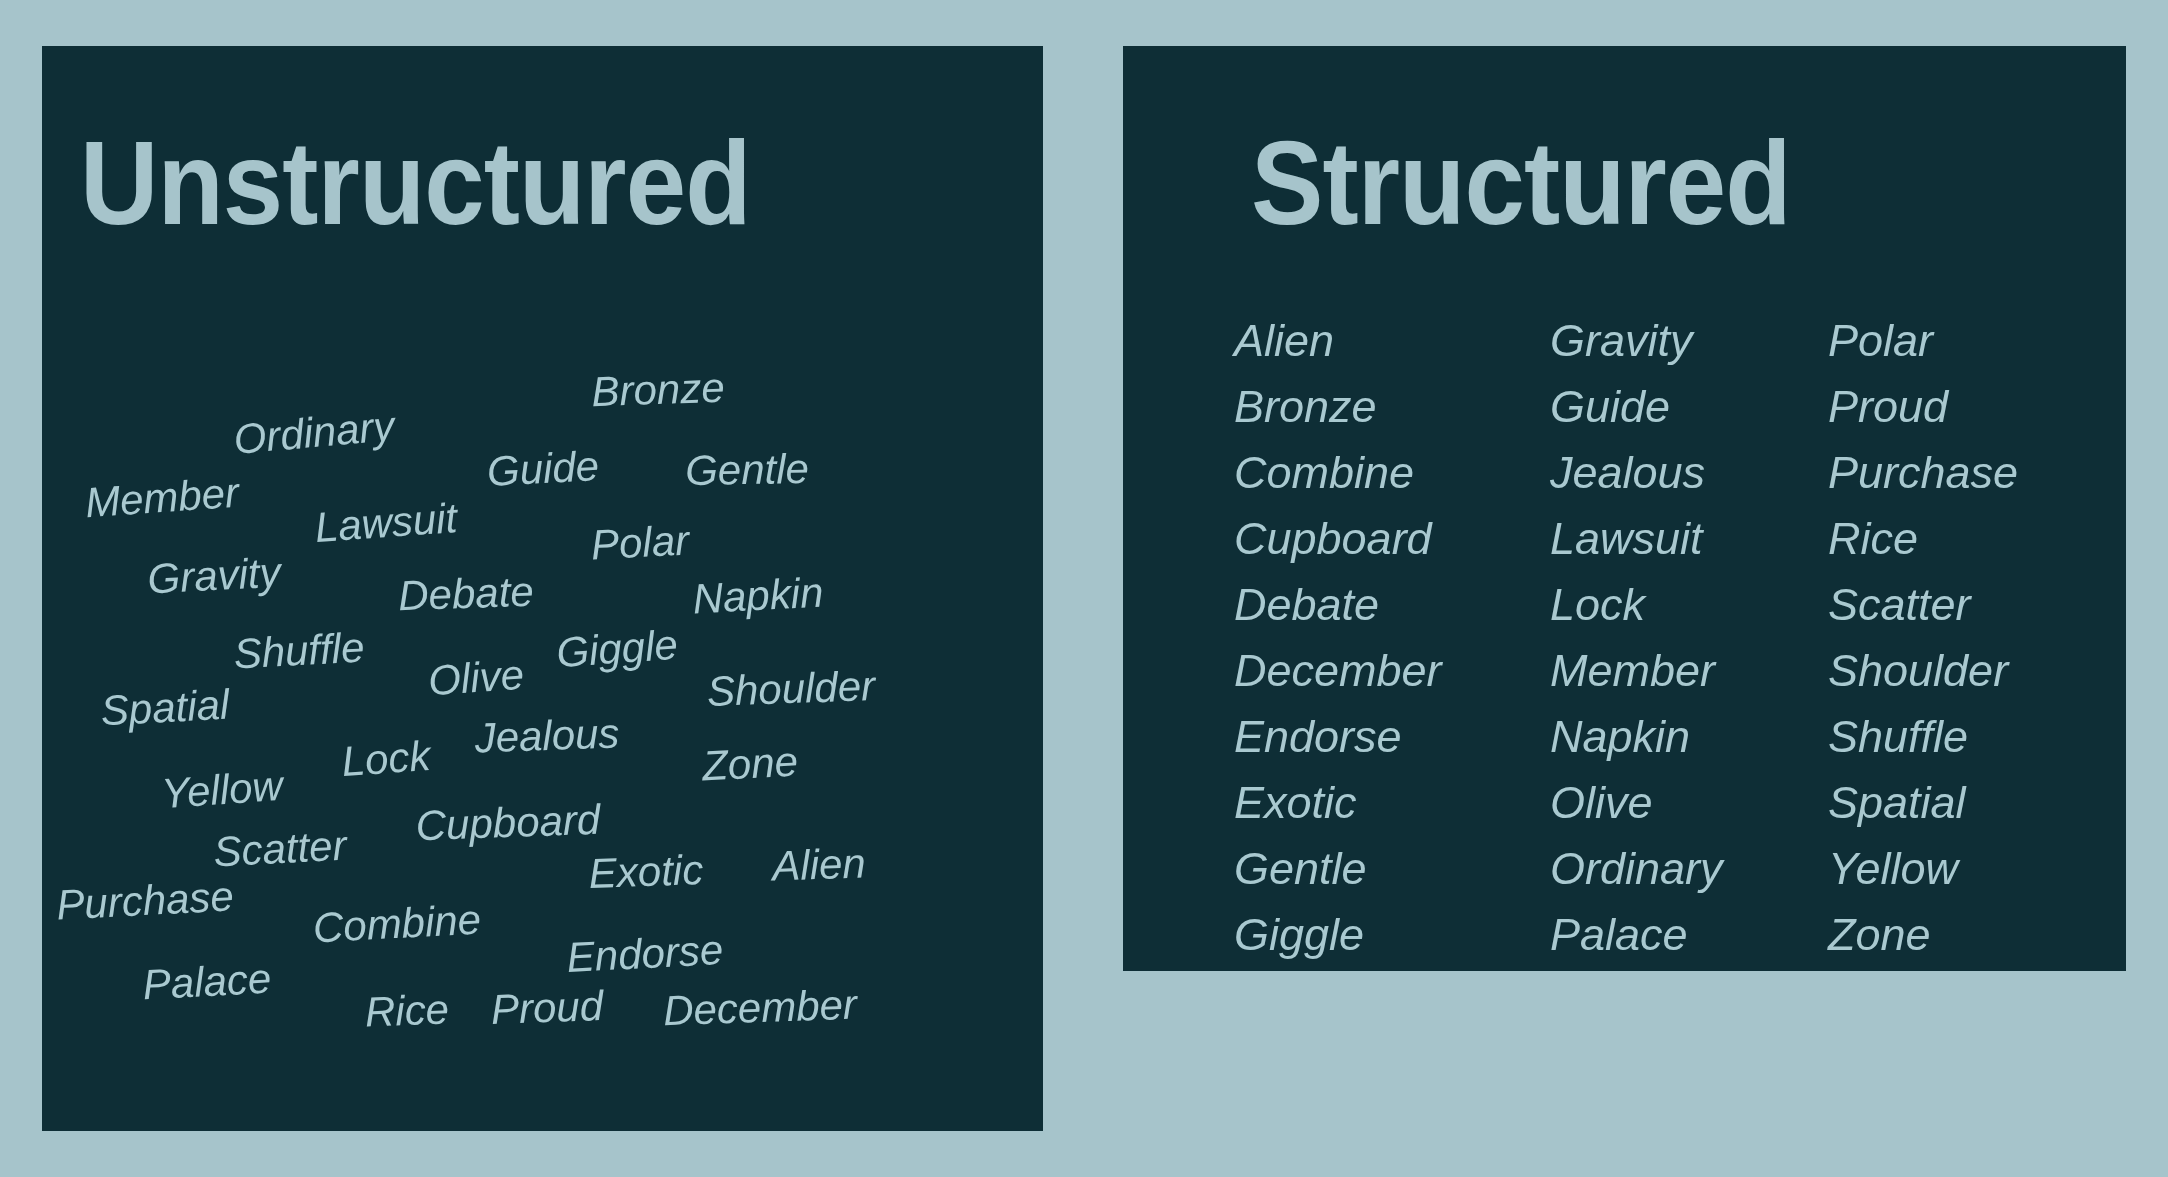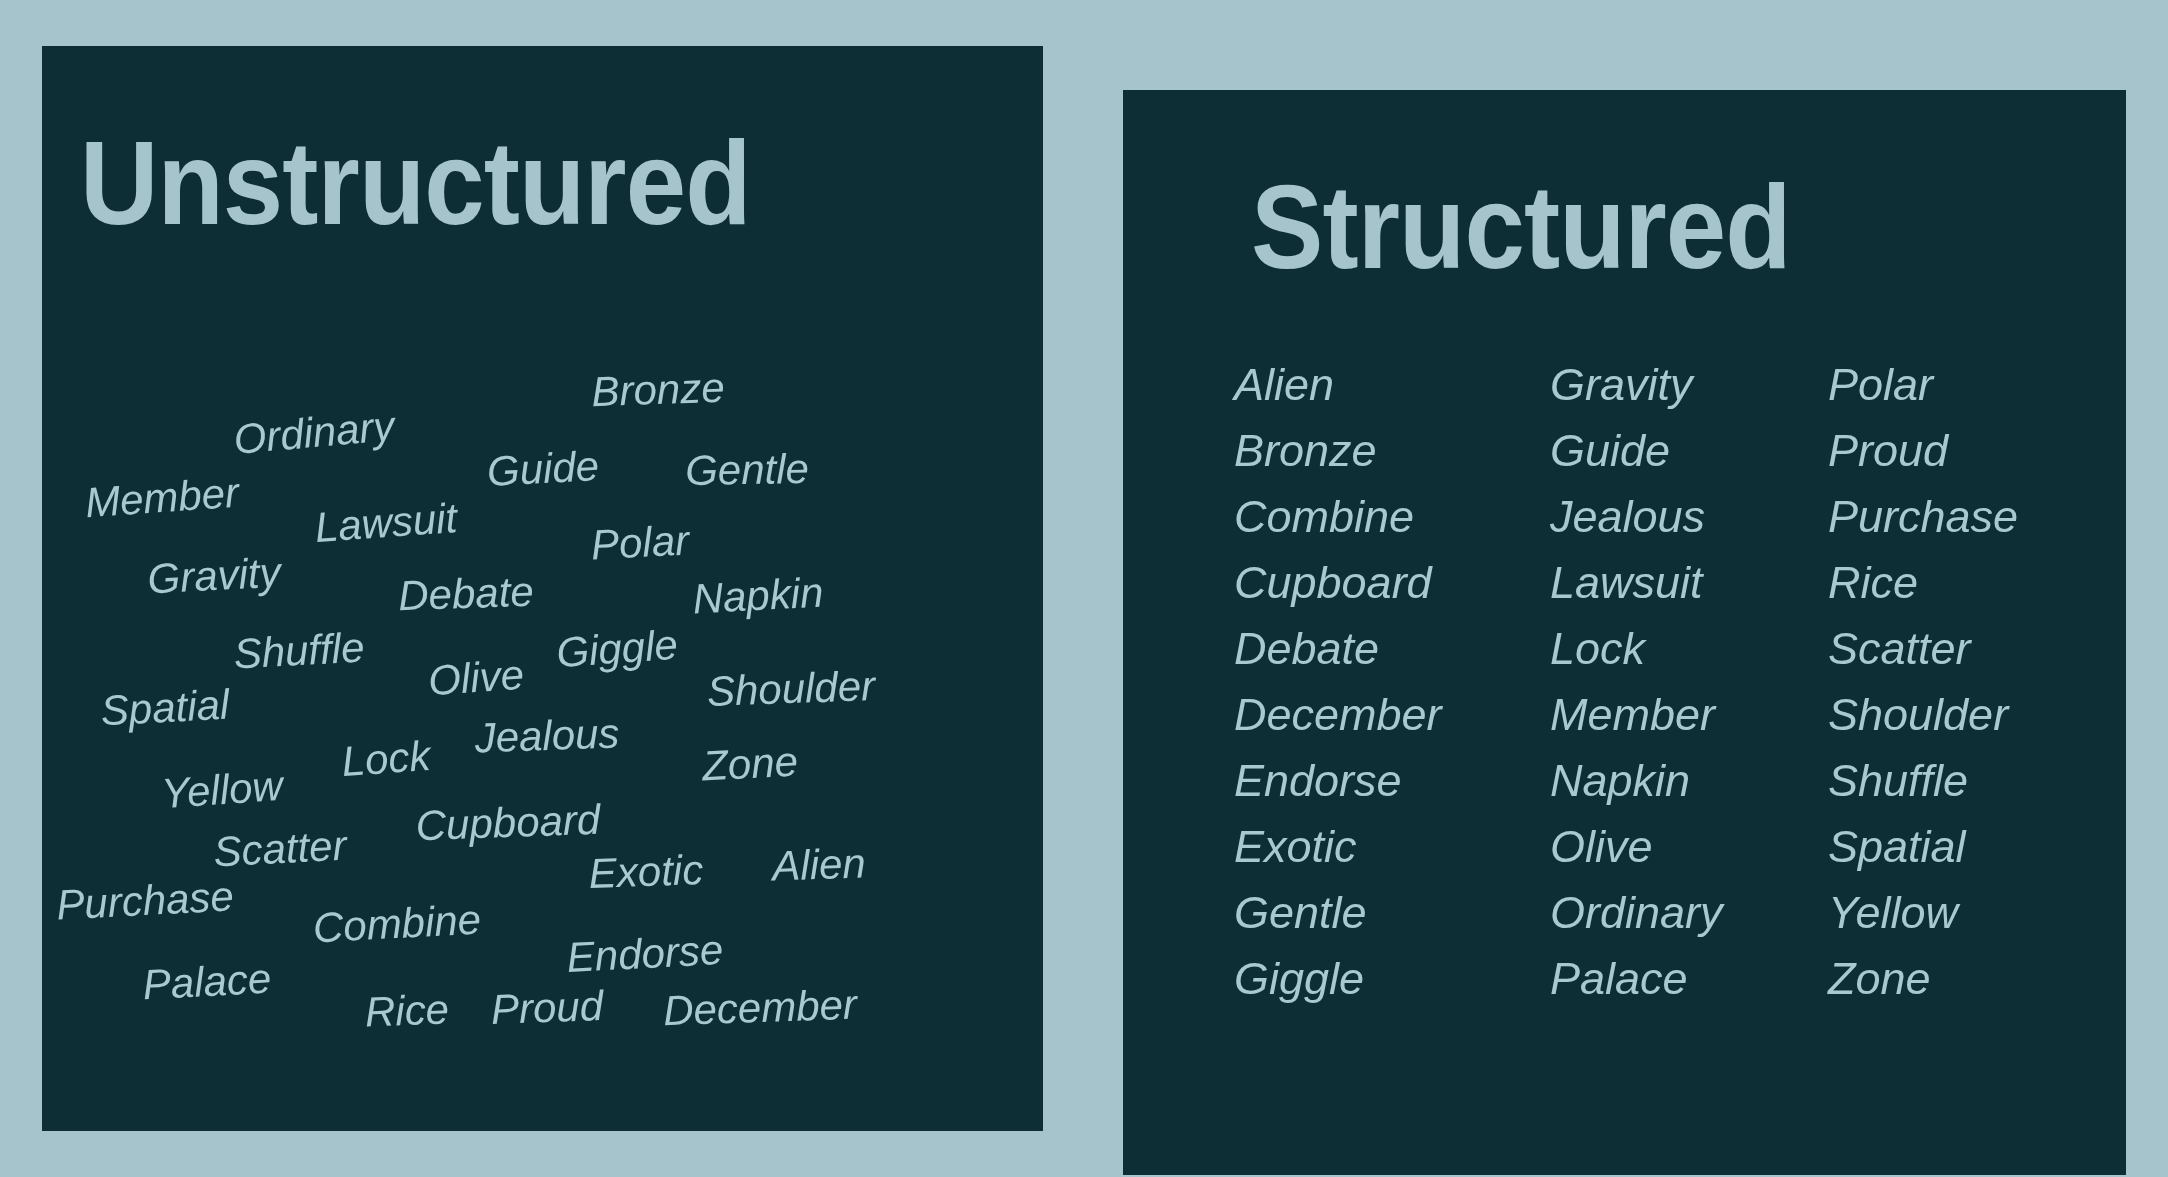--- a/index.html
+++ b/index.html
@@ -33,22 +33,21 @@
     left: 42px;
     top: 46px;
     width: 1001px;
     height: 1085px;
   }
 
   #panel-structured {
     left: 1123px;
     top: 46px;
     width: 1003px;
-    height: 1085px;
-    margin-top: 44px;
+    height: 925px;
   }
 
   .panel-title {
     position: absolute;
     font-family: "Liberation Sans Narrow", "Liberation Sans", sans-serif;
     font-weight: bold;
     font-size: 118px;
     line-height: 1;
     color: #A6C4CB;
     letter-spacing: -1px;

